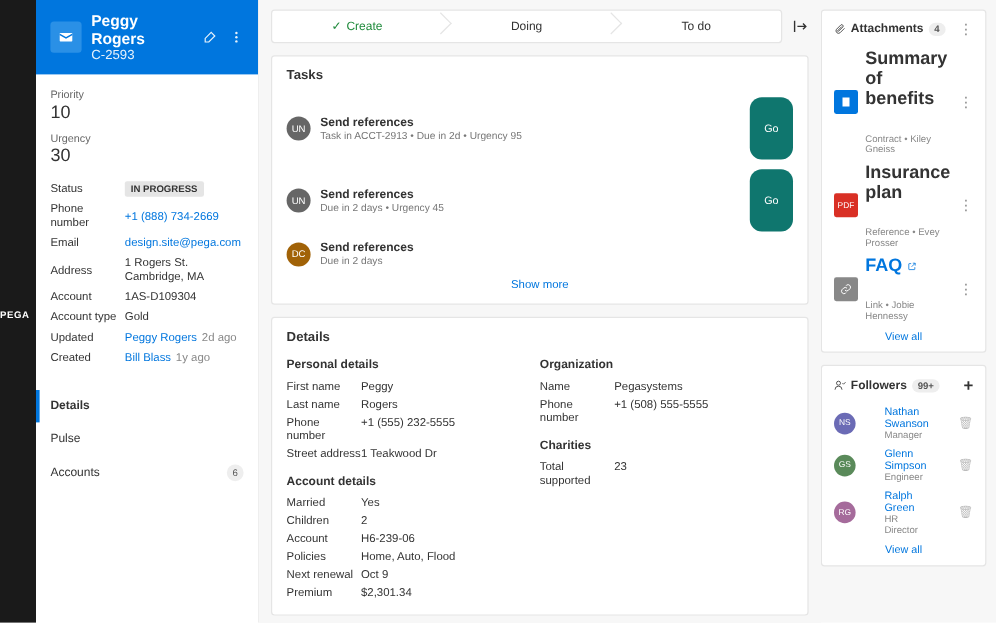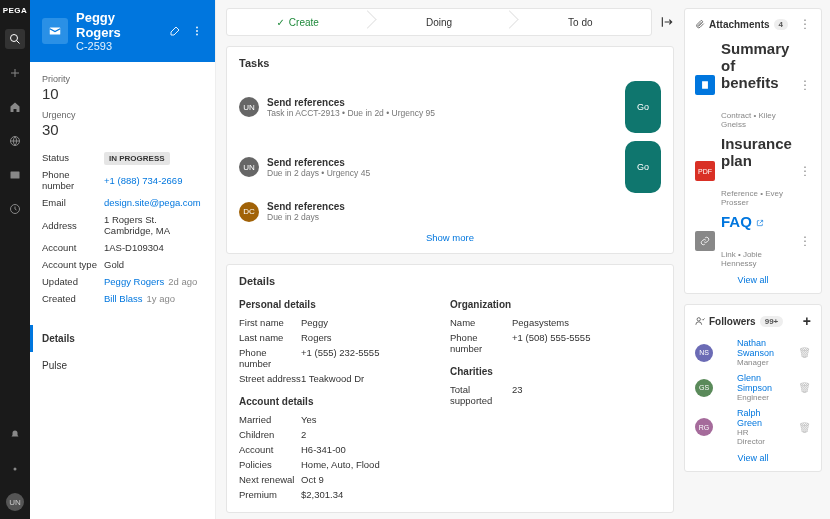--- a/index.html
+++ b/index.html
@@ -1,18 +1,18 @@
 <!DOCTYPE html>
 <html><head>
 <meta charset="utf-8">
 <style>
 * { box-sizing: border-box; margin: 0; padding: 0; }
 body { font-family: Arial, Helvetica, sans-serif; font-size: 11px; color: #333; background: #fff; width: 830px; height: 519px; overflow: hidden; }
 .app { display: flex; height: 519px; }
-.nav-rail { width: 30px; background: #1a1a1a; display: flex; flex-direction: column; align-items: center; padding-top: 6px; gap: 14px; }
+.nav-rail { width: 30px; background: #1a1a1a; display: flex; flex-direction: row; align-items: center; padding-top: 6px; gap: 14px; }
 .nav-rail .logo { color: #fff; font-size: 8px; font-weight: bold; letter-spacing: 0.5px; }
 .nav-rail .ico { width: 20px; height: 20px; display: flex; align-items: center; justify-content: center; color: #888; cursor: pointer; border-radius: 3px; }
 .nav-rail .ico.active { background: #333; color: #fff; }
 .nav-rail .spacer { flex: 1; }
 .nav-rail .avatar { width: 18px; height: 18px; border-radius: 50%; background: #555; color: #ccc; font-size: 8px; display: flex; align-items: center; justify-content: center; margin-bottom: 8px; }
 .sidebar { width: 186px; background: #fff; border-right: 1px solid #eee; display: flex; flex-direction: column; }
 .case-header { background: #0076de; color: #fff; padding: 10px 12px; display: flex; align-items: center; gap: 8px; }
 .case-icon { width: 26px; height: 26px; background: #2a90e6; border-radius: 3px; display: flex; align-items: center; justify-content: center; }
 .case-title-wrap { flex: 1; }
 .case-title { font-size: 13px; font-weight: 600; }
@@ -201,20 +201,24 @@
           <div class="v"><span class="link" style="color:#0076de">Peggy Rogers</span><span class="time-ago">2d ago</span></div>
         </div>
       <div class="kv">
           <div class="k">Created</div>
           <div class="v"><span class="link" style="color:#0076de">Bill Blass</span><span class="time-ago">1y ago</span></div>
         </div>
     </div>
     <div class="side-tabs">
       <div class="side-tab active">Details</div>
       <div class="side-tab">Pulse</div>
+      <div class="side-tab">
+          <span>Accounts</span>
+          <span class="count-badge">6</span>
+        </div>
     </div>
   </div>
 
   <div class="main">
     <div class="stages-row">
       <div class="stages">
         <div class="stage done">
             <span class="check">✓</span>
             <span>Create</span>
           </div>
@@ -281,21 +285,21 @@
           <div class="drow">
               <div class="dk">Married</div>
               <div>Yes</div>
             </div>
           <div class="drow">
               <div class="dk">Children</div>
               <div>2</div>
             </div>
           <div class="drow">
               <div class="dk">Account</div>
-              <div>H6-341-00</div>
+              <div>H6-239-06</div>
             </div>
           <div class="drow">
               <div class="dk">Policies</div>
               <div>Home, Auto, Flood</div>
             </div>
           <div class="drow">
               <div class="dk">Next renewal</div>
               <div>Oct 9</div>
             </div>
           <div class="drow">

